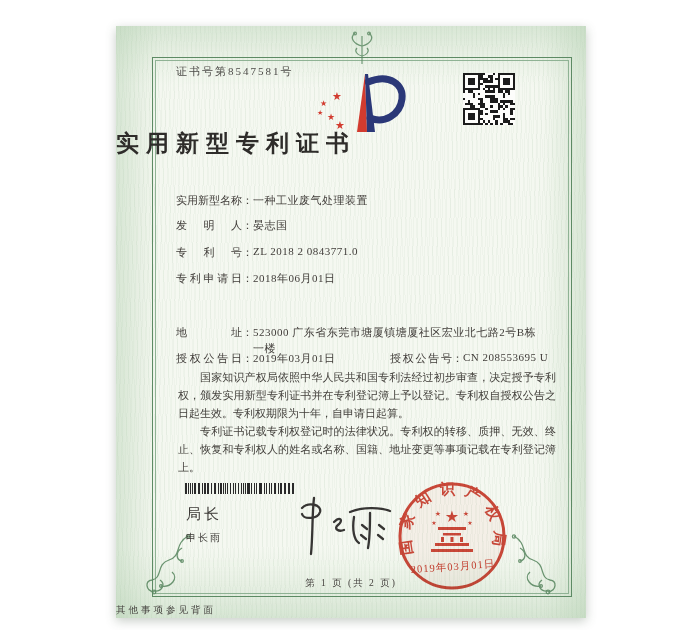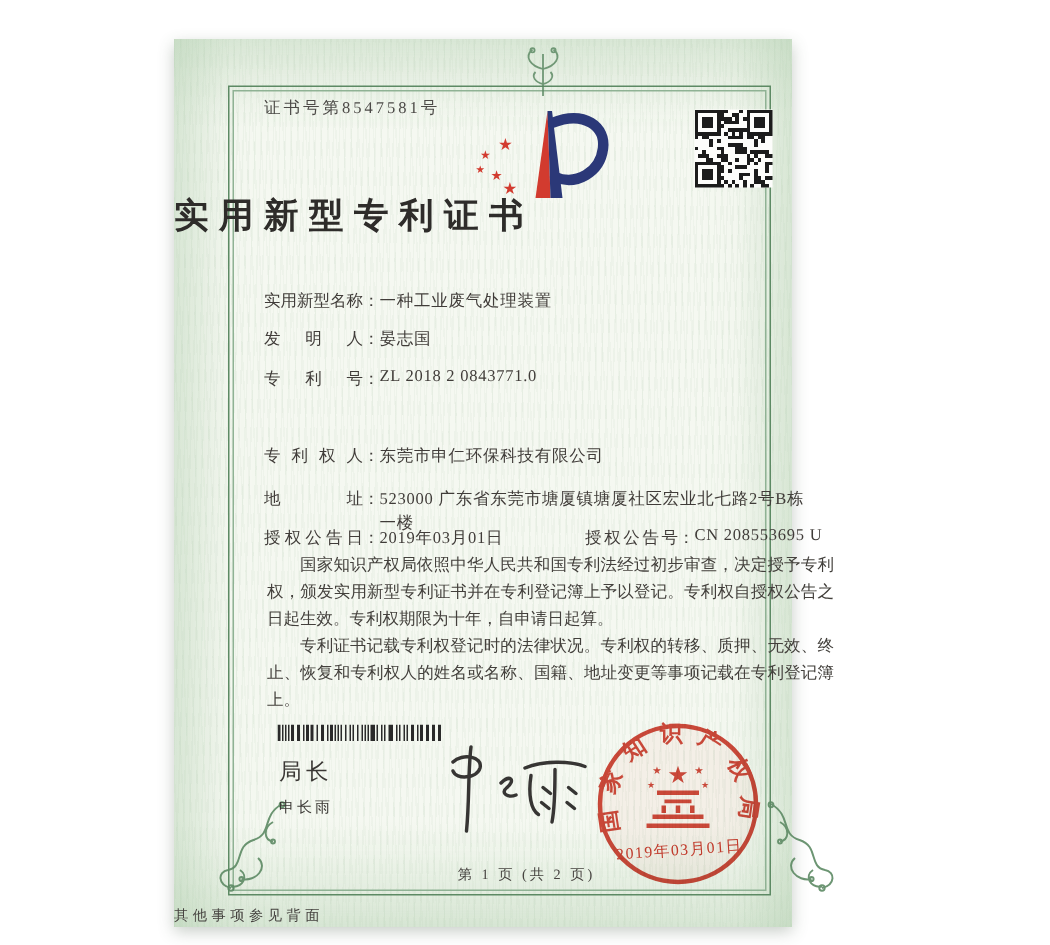--- a/index.html
+++ b/index.html
@@ -1,18 +1,18 @@
 <!DOCTYPE html>
 <html><head>
 <meta charset="utf-8">
 <style>
   html,body{margin:0;padding:0;}
   .page{position:relative;width:700px;height:630px;background:#ffffff;overflow:hidden;
         font-family:"Liberation Serif","DejaVu Serif",serif;}
-  .paper{position:absolute;left:116px;top:26px;width:412px;height:592px;
+  .paper{position:absolute;left:116px;top:26px;width:470px;height:592px;
          background:
            linear-gradient(180deg, rgba(185,212,182,.30), rgba(185,212,182,0) 10%, rgba(185,212,182,0) 88%, rgba(185,212,182,.34)),
            linear-gradient(90deg, rgba(185,212,182,.32), rgba(185,212,182,0) 9%, rgba(185,212,182,0) 91%, rgba(185,212,182,.32)),
            repeating-linear-gradient(92deg, rgba(128,168,128,.07) 0 1px, rgba(255,255,255,0) 1px 4px),
            repeating-linear-gradient(87deg, rgba(128,168,128,.06) 0 1px, rgba(255,255,255,0) 1px 5px),
            #f5f8f1;
          box-shadow: 0 3px 10px rgba(70,90,70,.30), inset 0 0 55px rgba(150,190,150,.28);}
   .frame{position:absolute;left:36px;top:31px;right:14px;bottom:21px;border:1px solid #5d8a64;pointer-events:none;}
   .frame::after{content:"";position:absolute;inset:2px;border:1px solid #8fb294;}
   .certno{position:absolute;left:60px;top:38px;font-size:11px;letter-spacing:2px;color:#4c4a47;}
@@ -326,22 +326,22 @@
 
     <div class="row" style="top:167px">
       <span class="flabel">实用新型名称</span><span class="colon">：</span><span class="fval">一种工业废气处理装置</span>
     </div>
     <div class="row" style="top:192px">
       <span class="flabel">发明人</span><span class="colon">：</span><span class="fval">晏志国</span>
     </div>
     <div class="row" style="top:219px">
       <span class="flabel">专利号</span><span class="colon">：</span><span class="fval">ZL 2018 2 0843771.0</span>
     </div>
-    <div class="row" style="top:270px">
-      <span class="flabel">专利权人</span><span class="colon">：</span><span class="fval">东莞市申仁环保科技有限公司</span>
+    <div class="row" style="top:245px">
+      <span class="flabel">专利申请日</span><span class="colon">：</span><span class="fval">2018年06月01日</span>
     </div>
     <div class="row" style="top:299px">
       <span class="flabel">地址</span><span class="colon">：</span><span class="fval">523000 广东省东莞市塘厦镇塘厦社区宏业北七路2号B栋</span>
     </div>
     <div class="row" style="top:315px;padding-left:77px">
       <span class="fval">一楼</span>
     </div>
     <div class="row" style="top:325px">
       <span class="flabel">授权公告日</span><span class="colon">：</span><span class="fval">2019年03月01日</span>
       <span class="grant2"><span class="glabel">授权公告号</span><span class="colon">：</span><span class="fval">CN 208553695 U</span></span>

